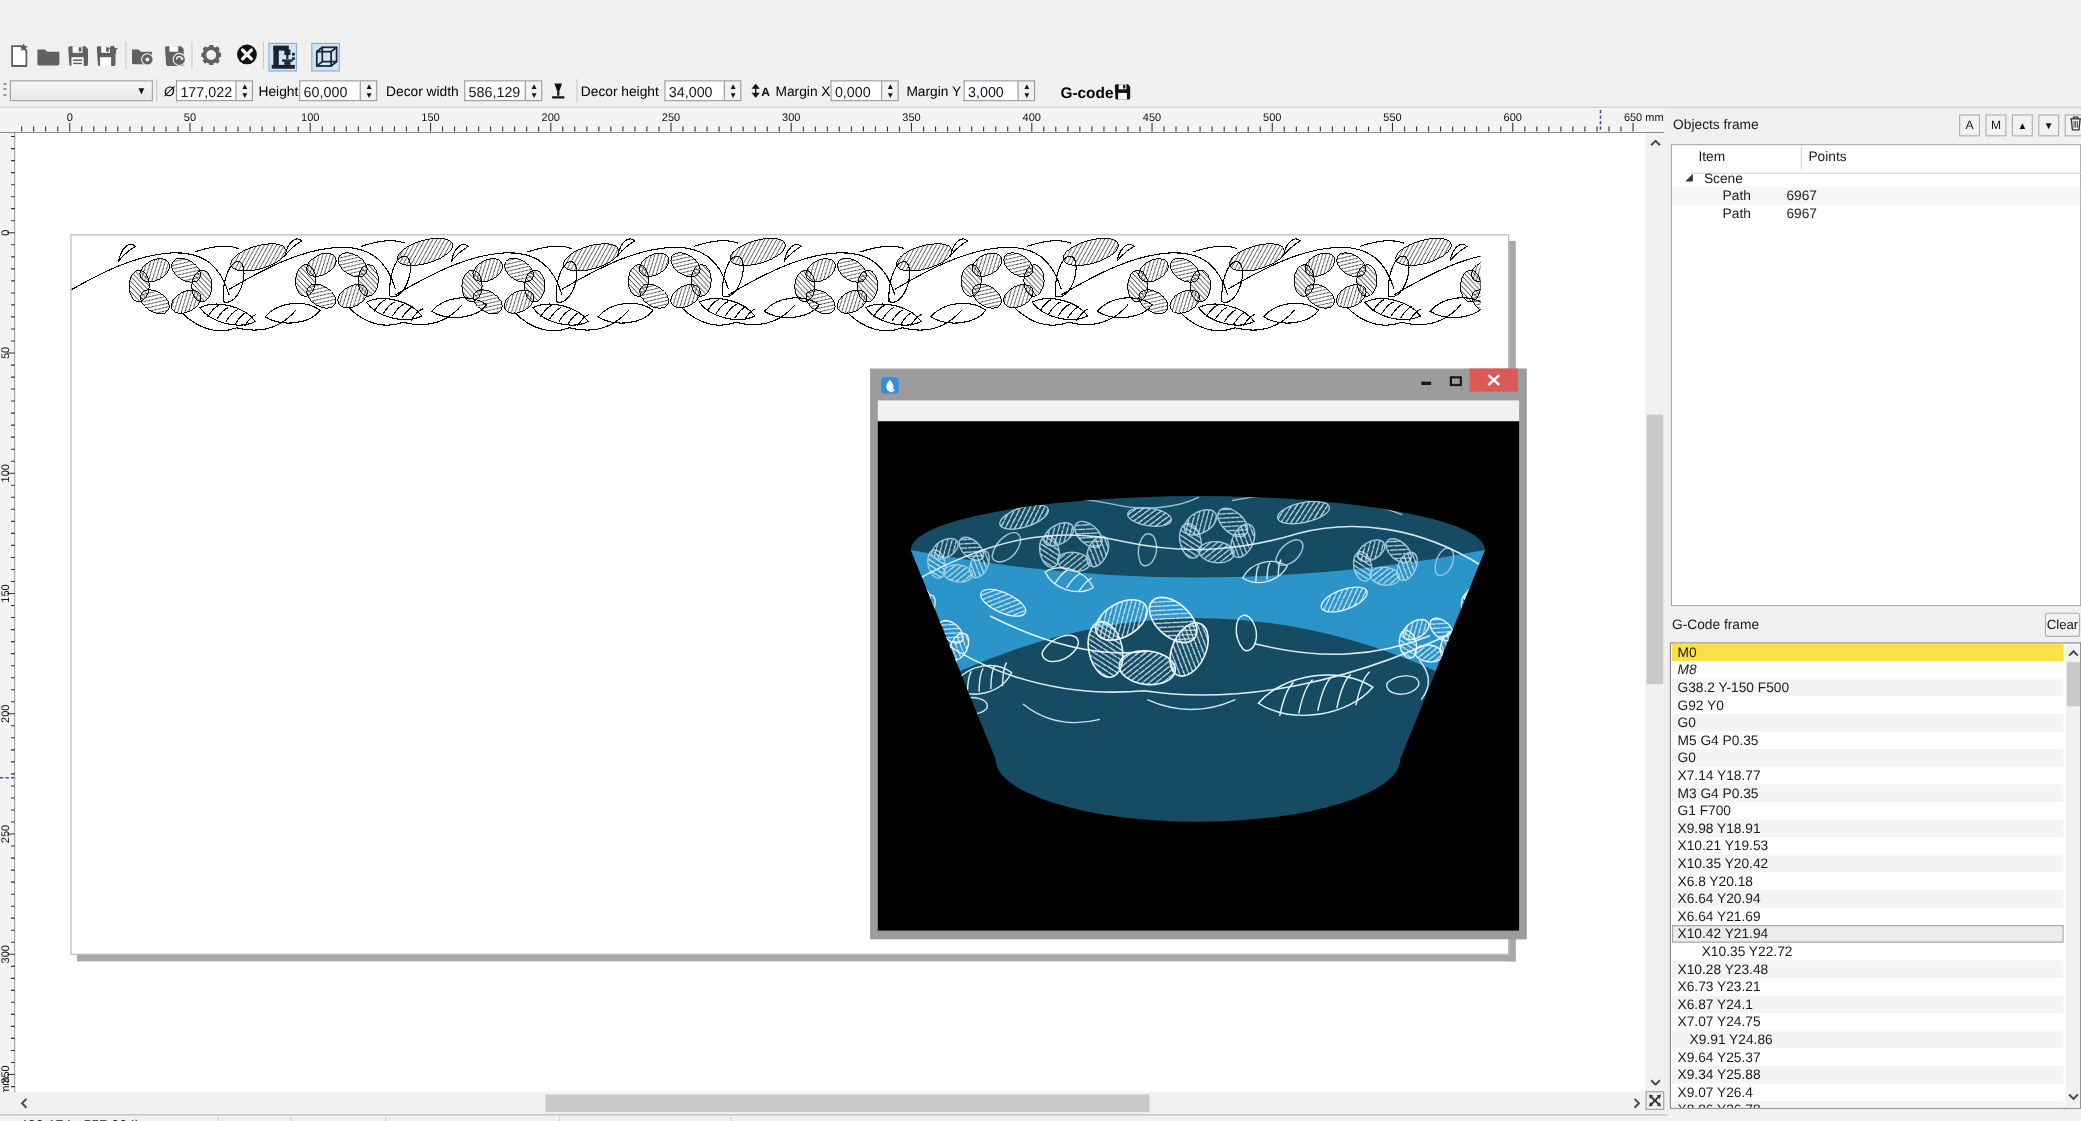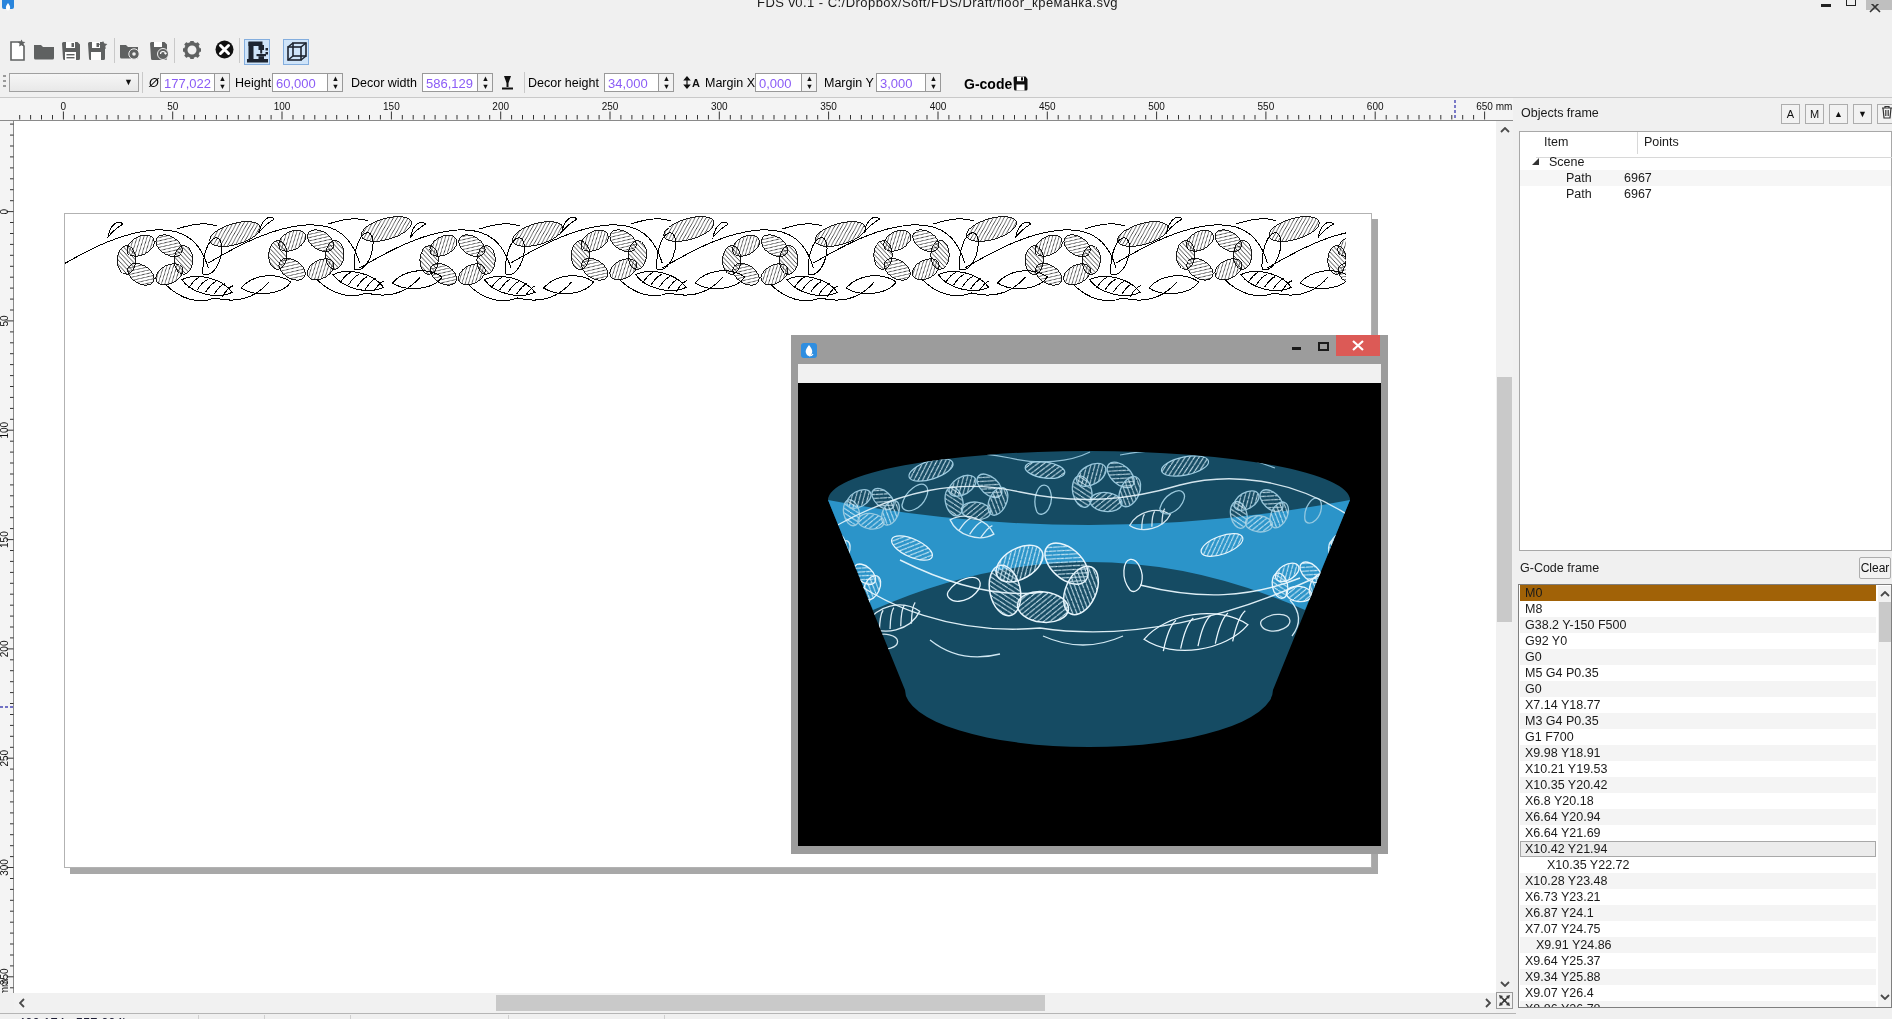--- a/index.html
+++ b/index.html
@@ -11,21 +11,21 @@
 #menubar{left:0;top:13px;width:1892px;height:21px;background:#f0f0f0;border-bottom:1px solid #e0e0e0}
 .mi{top:4px;font-size:13.5px;color:#9a9a9a}
 #tb1{left:0;top:34px;width:1892px;height:33px;background:#f0f0f0}
 .vsep{top:4px;width:1px;height:25px;background:#c9c9c9}
 .tbtn{top:5px;width:26px;height:26px;background:#cfe4f9;border:1px solid #84aede}
 #tb2{left:0;top:67px;width:1892px;height:31px;background:#f0f0f0;border-bottom:1px solid #c9c9c9}
 .dots{left:3px;top:8px;width:3px;height:15px;background-image:repeating-linear-gradient(#9a9a9a 0 2px,transparent 2px 5px)}
 #combo{left:9px;top:6px;width:130px;height:19px;border:1px solid #a0a0a0;background:linear-gradient(#f6f6f6,#e8e8e8)}
 .carr{position:absolute;right:5px;top:3px;font-size:9px;color:#111}
 .lbl{top:9px;font-size:12.5px;color:#000;white-space:nowrap}
-.fld{top:6px;height:19px;border:1px solid #999;border-right:none;background:#fff;font-size:13px;color:#8b5cf6;padding:2px 0 0 3px}
+.fld{top:6px;height:19px;border:1px solid #999;border-right:none;background:#fff;font-size:13px;color:#0f172a;padding:2px 0 0 3px}
 .spin{top:6px;width:16px;height:19px;border:1px solid #999;background:#f2f2f2;text-align:center}
 .su,.sd{position:absolute;left:0;width:15px;font-size:7.5px;color:#111;line-height:8px}
 .su{top:1px}.sd{top:9px}
 .vsep2{top:5px;width:1px;height:21px;background:#c9c9c9}
 #hruler{left:0;top:98px;width:1513px;height:23px;background:#f4f4f4;border-bottom:1px solid #8a8a8a}
 #vruler{left:0;top:121px;width:14px;height:872px;background:#f4f4f4;border-right:1px solid #8a8a8a}
 #canvas{left:14px;top:121px;width:1482px;height:872px;background:#fff;overflow:hidden}
 #page{left:50px;top:92px;width:1308px;height:655px;border:1px solid #b2b2b2;background:#fff}
 #shr{left:1358px;top:98px;width:6px;height:655px;background:#a8a8a8}
 #shb{left:56px;top:747px;width:1308px;height:6px;background:#a8a8a8}
@@ -48,32 +48,20 @@
 #win3d{left:791px;top:335px;width:597px;height:519px;background:#9c9c9c}
 #w3title{left:0;top:5px;width:597px;text-align:center;font-size:13.5px;color:#3a3a3a}
 #w3ico{left:10px;top:8px;width:16px;height:15px;background:#2f8ee0;border-radius:3px}
 #w3min{left:501px;top:12px;width:9px;height:3px;background:#1a1a1a}
 #w3max{left:527px;top:7px;width:11px;height:9px;border:2px solid #1a1a1a}
 #w3close{left:545px;top:0;width:44px;height:21px;background:#dc5a56}
 #w3strip{left:7px;top:29px;width:583px;height:19px;background:#f1f1f1}
 #w3view{left:7px;top:48px;width:583px;height:463px;background:#000}
 </style></head><body>
 <div id="app">
-<div id="titlebar">
-  <div id="appico"><svg width="12" height="11">
-          <path d="M6 2 C7.5 4 8.5 5.5 8 7.5 C7.6 9 6.6 9.6 6 9.6 C5.4 9.6 4.4 9 4 7.5 C3.5 5.5 4.5 4 6 2 Z" fill="#fff"></path>
-        </svg></div>
-  <div id="title">FDS v0.1 - C:/Dropbox/Soft/FDS/Draft/floor_креманка.svg</div>
-  <div style="left:1821px;top:4px;width:10px;height:3px;background:#222"></div>
-  <div style="left:1846px;top:0;width:10px;height:6px;border:1.5px solid #222;border-top:none"></div>
-  <div style="left:1866px;top:0;width:26px;height:10px;background:#bfbfbf">
-    <svg width="26" height="10">
-          <path d="M4 -2 L14 8 M14 -2 L4 8" stroke="#333" stroke-width="1.6"></path>
-        </svg></div>
-</div>
 <div id="tb1">
       <svg style="position:absolute;left:9px;top:5px" width="18" height="24" viewBox="0 0 18 24">
         <path d="M2 3 h9 l4 4 v14 h-13 z" fill="#fff" stroke="#5f6161" stroke-width="1.6"></path>
         <path d="M12.5 0.5 l1.2 2.3 2.6 0.3 -1.9 1.7 0.5 2.6 -2.4-1.2 -2.4 1.2 0.5-2.6 -1.9-1.7 2.6-0.3 z" fill="#5f6161"></path>
       </svg>
       <svg style="position:absolute;left:33px;top:8px" width="22" height="18" viewBox="0 0 22 18">
         <path d="M1 3 h7 l2 2 h11 v11 q0 1.5 -1.5 1.5 h-17 q-1.5 0 -1.5 -1.5 z" fill="#5f6161"></path>
       </svg>
       <svg style="position:absolute;left:61px;top:7px" width="20" height="20" viewBox="0 0 20 20">
         <path d="M1 2.5 q0-1.5 1.5-1.5 h14 L19 3.5 v14 q0 1.5-1.5 1.5 h-14 q-1.5 0-1.5-1.5 z" fill="#5f6161"></path>
@@ -722,22 +710,22 @@
       <span style="position:absolute;left:104px;top:1px;font-size:12.5px;color:#1a1a1a">6967</span>
     </div>
     <div style="left:0;top:54px;width:371px;height:16px">
       <span style="position:absolute;left:46px;top:1px;font-size:12.5px;color:#1a1a1a">Path</span>
       <span style="position:absolute;left:104px;top:1px;font-size:12.5px;color:#1a1a1a">6967</span>
     </div>
   </div>
   <div class="plabel" style="left:4px;top:463px">G-Code frame</div>
   <div id="clearbtn">Clear</div>
   <div id="gclist">
-    <div class="gr" style="top:0px;background:#a16207;">M0</div>
-        <div class="gr" style="top:16px;">M8</div>
+    <div class="gr" style="top:0px;background:#fde047;">M0</div>
+        <div class="gr" style="top:16px;font-style:italic;">M8</div>
         <div class="gr" style="top:32px;background:#f4f4f4;">G38.2 Y-150 F500</div>
         <div class="gr" style="top:48px;">G92 Y0</div>
         <div class="gr" style="top:64px;background:#f4f4f4;">G0</div>
         <div class="gr" style="top:80px;">M5 G4 P0.35</div>
         <div class="gr" style="top:96px;background:#f4f4f4;">G0</div>
         <div class="gr" style="top:112px;">X7.14 Y18.77</div>
         <div class="gr" style="top:128px;background:#f4f4f4;">M3 G4 P0.35</div>
         <div class="gr" style="top:144px;">G1 F700</div>
         <div class="gr" style="top:160px;background:#f4f4f4;">X9.98 Y18.91</div>
         <div class="gr" style="top:176px;">X10.21 Y19.53</div>

